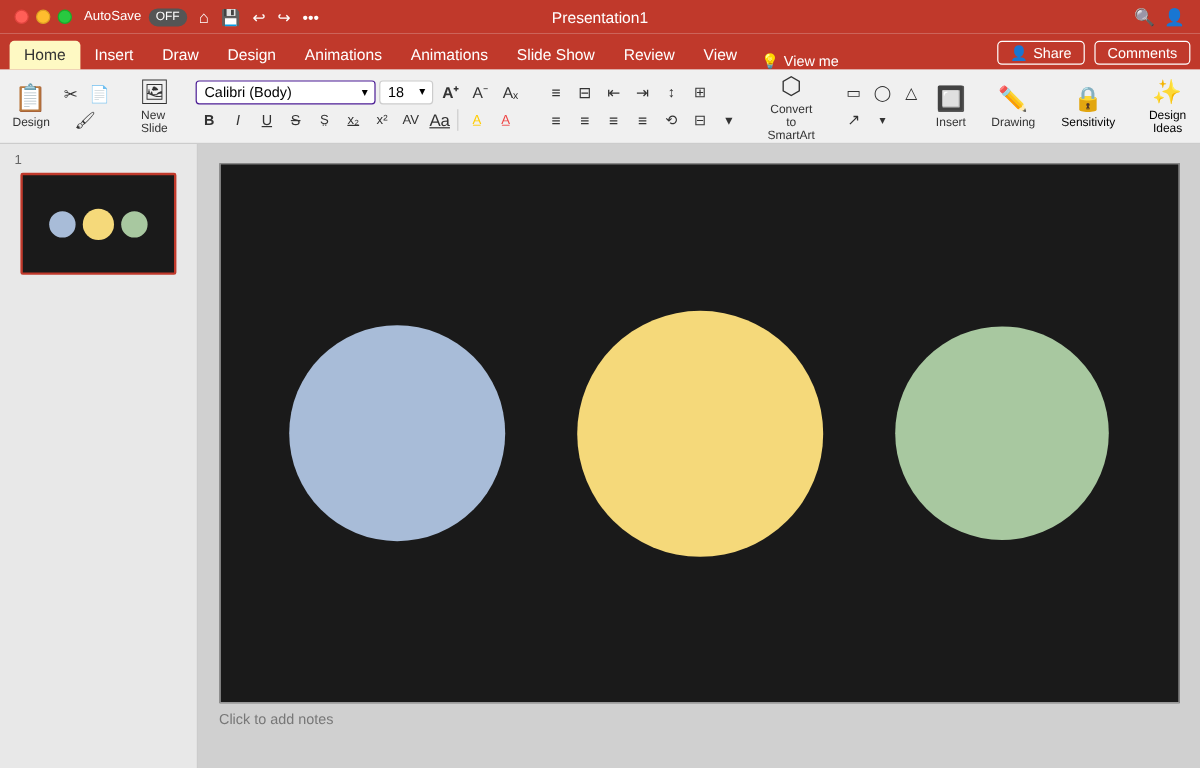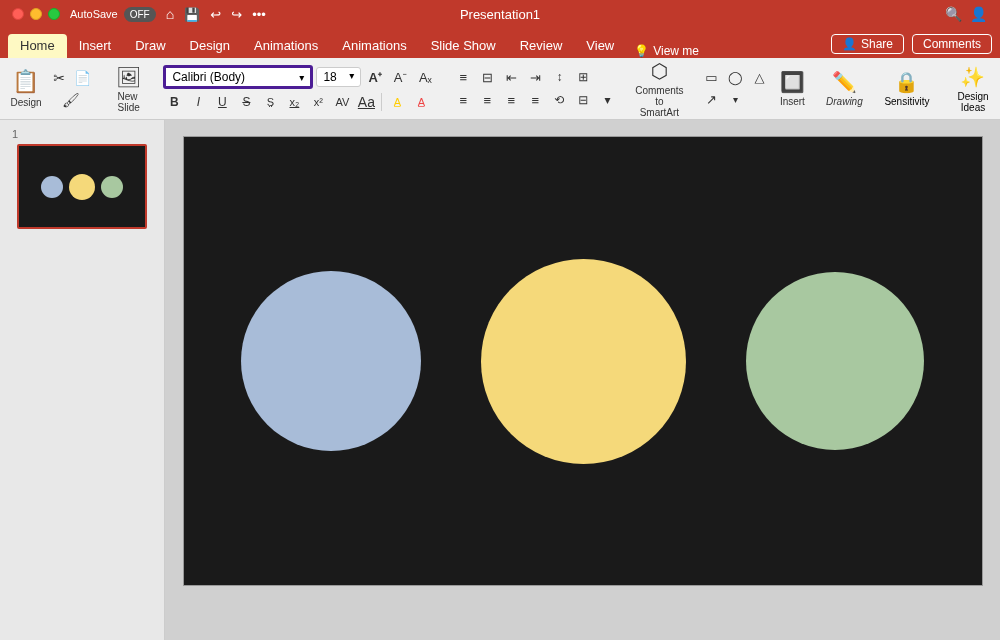--- a/index.html
+++ b/index.html
@@ -109,21 +109,21 @@
       border-radius: 4px;
       min-width: 36px;
       font-size: 10px;
       color: #333;
       gap: 2px;
     }
     .paste-btn { flex-direction: column; padding: 4px 8px; }
     .font-selector {
       display: flex;
       align-items: center;
-      border: 3px solid #4c1d95;
+      border: 1px solid #4c1d95;
       border-radius: 3px;
       background: white;
       padding: 2px 6px;
       font-size: 12px;
       width: 150px;
       cursor: pointer;
     }
     .font-size-selector {
       display: flex;
       border: 1px solid #ccc;
@@ -372,21 +372,21 @@
       <div class="fmt-btn" style="font-size:13px;">≡</div>
       <div class="fmt-btn" style="font-size:12px;">⟲</div>
       <div class="fmt-btn" style="font-size:12px;">⊟</div>
       <div class="fmt-btn" style="font-size:12px;">▾</div>
     </div>
   </div>
   <div class="toolbar-separator"></div>
 
   <div class="toolbar-btn" style="min-width:50px;">
     <span style="font-size:20px;">⬡</span>
-    <span style="font-size:10px;white-space:pre-line;text-align:center;line-height:1.1;">Comments to
+    <span style="font-size:10px;white-space:pre-line;text-align:center;line-height:1.1;">Convert to
 SmartArt</span>
   </div>
   <div class="toolbar-separator"></div>
 
   <div style="display:flex;flex-direction:column;gap:2px;">
     <div style="display:flex;gap:2px;">
       <div class="fmt-btn" style="font-size:13px;">▭</div>
       <div class="fmt-btn" style="font-size:13px;">◯</div>
       <div class="fmt-btn" style="font-size:13px;">△</div>
     </div>
@@ -395,21 +395,21 @@
       <div class="fmt-btn" style="font-size:10px;">▾</div>
     </div>
   </div>
   <div class="toolbar-btn">
     <span style="font-size:20px;">🔲</span>
     <span style="font-size:10px;">Insert</span>
   </div>
   <div class="toolbar-separator"></div>
   <div class="toolbar-btn">
     <span style="font-size:20px;">✏️</span>
-    <span style="font-size:10px;font-style:italic;">Drawing</span>
+    <span style="font-size:10px;">Drawing</span>
   </div>
   <div class="toolbar-separator"></div>
   <div class="sensitivity-btn">
     <span style="font-size:20px;">🔒</span>
     <span style="font-size:10px;">Sensitivity</span>
   </div>
   <div class="toolbar-separator"></div>
   <div class="design-btn">
     <span style="font-size:20px;">✨</span>
     <span style="font-size:10px;white-space:pre-line;text-align:center;line-height:1.1;">Design
@@ -431,14 +431,17 @@
   </div>
 
   <div class="slide-canvas-area">
     <div class="slide-canvas">
       <div class="slide-circles">
         <div class="slide-circle circle-blue"></div>
         <div class="slide-circle circle-yellow"></div>
         <div class="slide-circle circle-green"></div>
       </div>
     </div>
+    <div class="notes-area">
+      <span style="color:#777;font-size:12px;">Click to add notes</span>
+    </div>
   </div>
 </div>
 
 </body></html>

